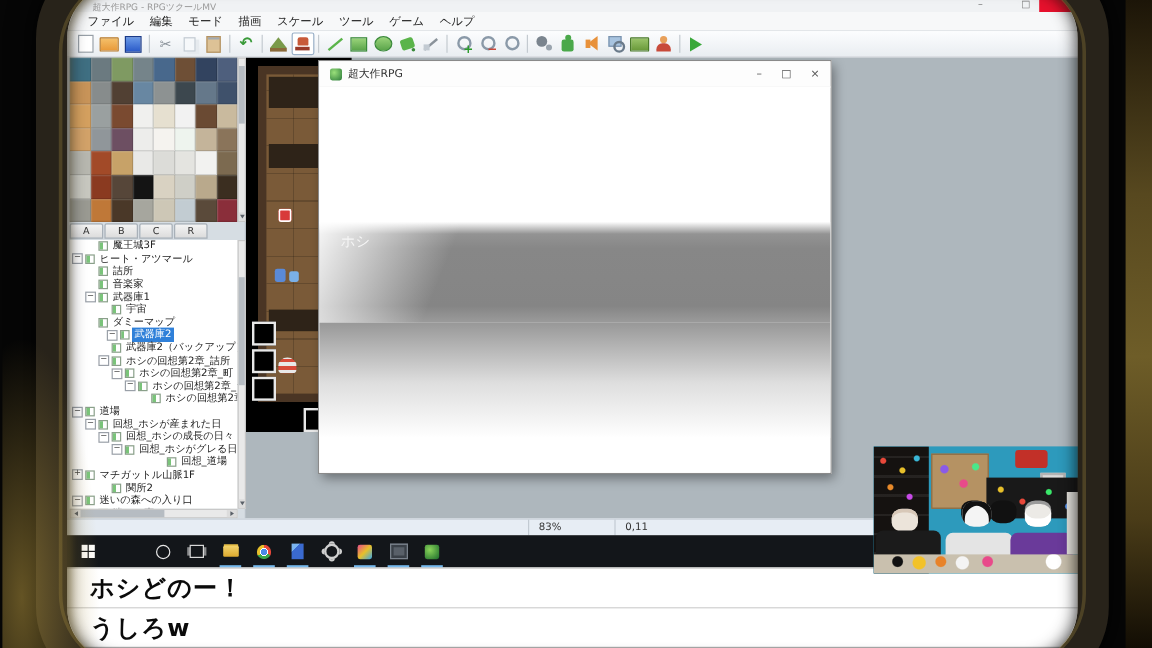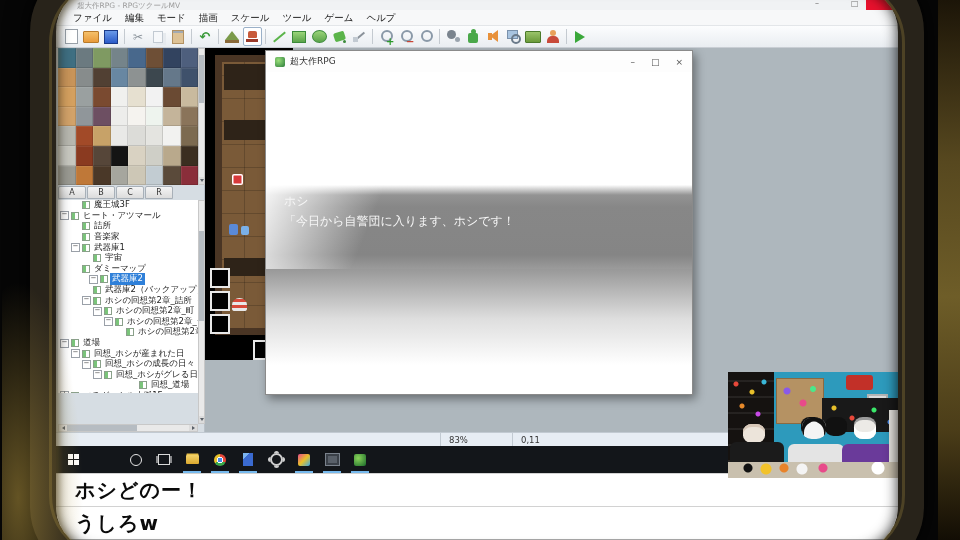--- a/index.html
+++ b/index.html
@@ -75,21 +75,21 @@
   .palette{position:absolute;left:3px;top:48px;width:140px;height:137px;background:#9aa0a0;display:grid;
            grid-template-columns:repeat(8,1fr);grid-auto-rows:19.6px;overflow:hidden}
   .tile{box-shadow:inset -1px -1px 0 rgba(0,0,0,.12), inset 1px 1px 0 rgba(255,255,255,.08)}
   .vscroll{position:absolute;width:7px;background:#e9e9e9;border:1px solid #c8c8c8;box-sizing:border-box}
   .vthumb{position:absolute;left:0;width:100%;background:#b6bcc2}
   .scroll-arrow{position:absolute;left:0;width:100%;height:7px;background:#dcdcdc;display:flex;align-items:center;justify-content:center}
   .scroll-arrow::before{content:"";width:0;height:0;border-left:2.5px solid transparent;border-right:2.5px solid transparent;border-top:3.5px solid #5a6068}
   .pal-tabs{position:absolute;left:3px;top:186px;height:13px;display:flex;gap:1px}
   .pal-tab{width:28px;height:13px;background:linear-gradient(#f4f4f4,#dcdcdc);border:1px solid #a8b0b8;box-sizing:border-box;
            font-size:8px;color:#333;display:flex;align-items:center;justify-content:center;border-radius:2px 2px 0 0}
-  .tree{position:absolute;left:3px;top:200px;width:140px;height:193px;background:#fff;overflow:hidden;font-size:8.5px;color:#222}
+  .tree{position:absolute;left:3px;top:200px;width:140px;height:224px;background:#fff;overflow:hidden;font-size:8.5px;color:#222}
   .tree-row{height:10.6px;display:flex;align-items:center;white-space:nowrap;box-sizing:border-box}
   .twisty{width:7px;height:7px;border:1px solid #9aa0a8;background:#fff;font-size:7px;line-height:5px;text-align:center;margin-right:2px;flex:none;color:#444}
   .tree-row[data-state="expanded"] .twisty::before{content:"−"}
   .tree-row[data-state="collapsed"] .twisty::before{content:"+"}
   .tree-row[data-state="leaf"] .twisty{visibility:hidden}
   .map-file-icon{width:8px;height:8px;flex:none;margin-right:2px;border:1px solid #8aa08a;box-sizing:border-box;
            background:linear-gradient(90deg,#7ac47a 0 45%,#fff 45%)}
   .row-label{padding:0 2px}
   .tree-row.selected .row-label{background:#2f80d9;color:#fff}
   .tree-hscroll{position:absolute;left:3px;top:424px;width:140px;height:8px;background:#e9e9e9;border:1px solid #c8c8c8;box-sizing:border-box}
@@ -505,21 +505,21 @@
           <span class="gw-icon" data-name="game-window-icon"></span>
           <span data-name="game-window-title">超大作RPG</span>
           <span class="gw-controls">
             <span data-name="game-minimize-button">–</span>
             <span data-name="game-maximize-button">□</span>
             <span data-name="game-close-button">×</span>
           </span>
         </div>
         <div class="gw-content" data-name="game-screen">
           <div class="dlg-band" data-name="dialogue-box">
-            <div class="dlg-text" data-name="dialogue-text"><span>ホシ</span><br><span>「今日から自警団に入ります、ホシです！</span></div>
+            <div class="dlg-text" data-name="dialogue-text"><span>ホシ</span><br></div>
           </div>
           <div class="dlg-below" data-name="dialogue-fade"></div>
         </div>
       </div>
     </div>
 
     <div class="statusbar" data-name="status-bar">
       <div class="sb-spacer"></div>
       <div class="sb-cell sb-zoom" data-name="status-zoom-level">83%</div>
       <div class="sb-cell sb-coord" data-name="status-cursor-coords">0,11</div>

